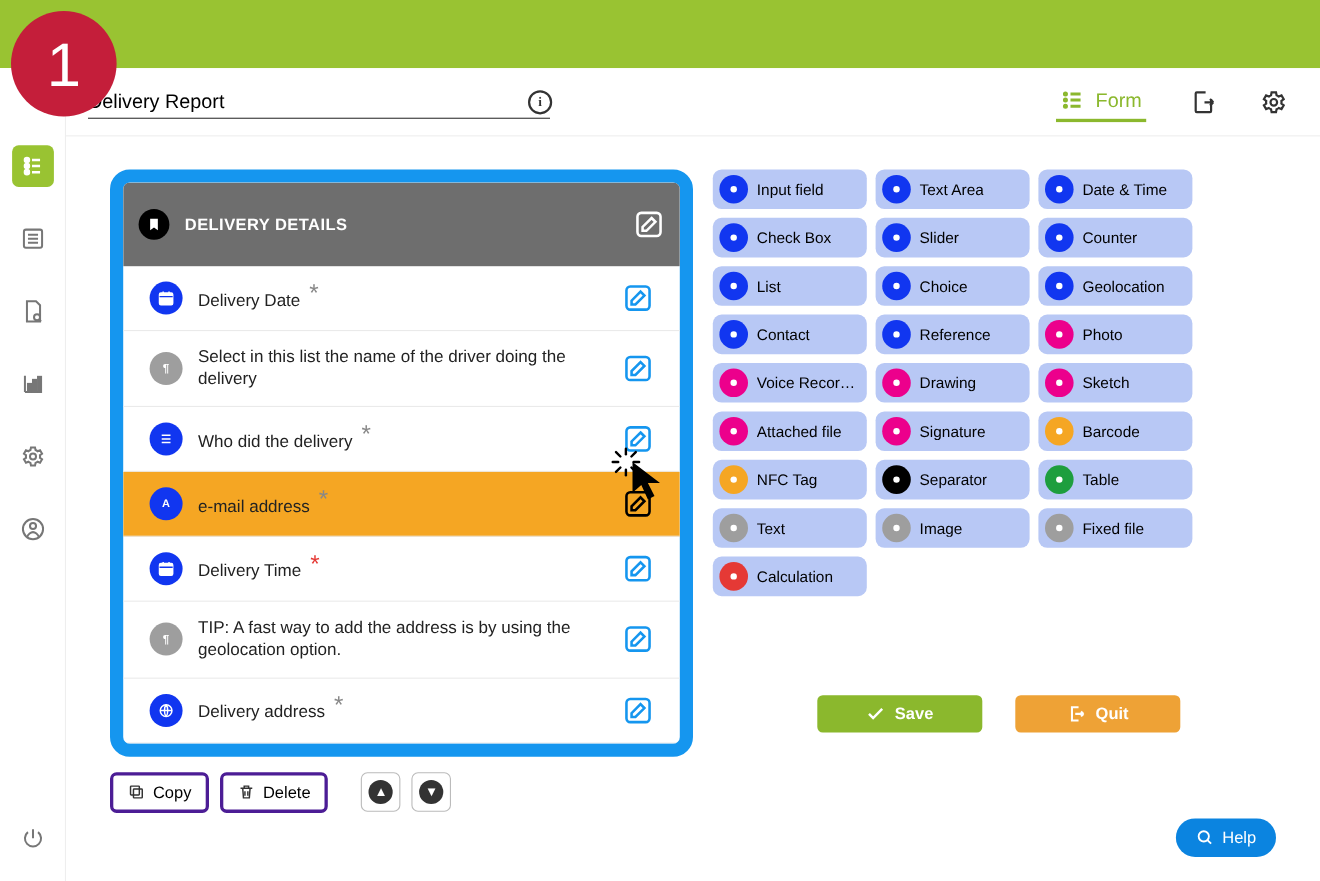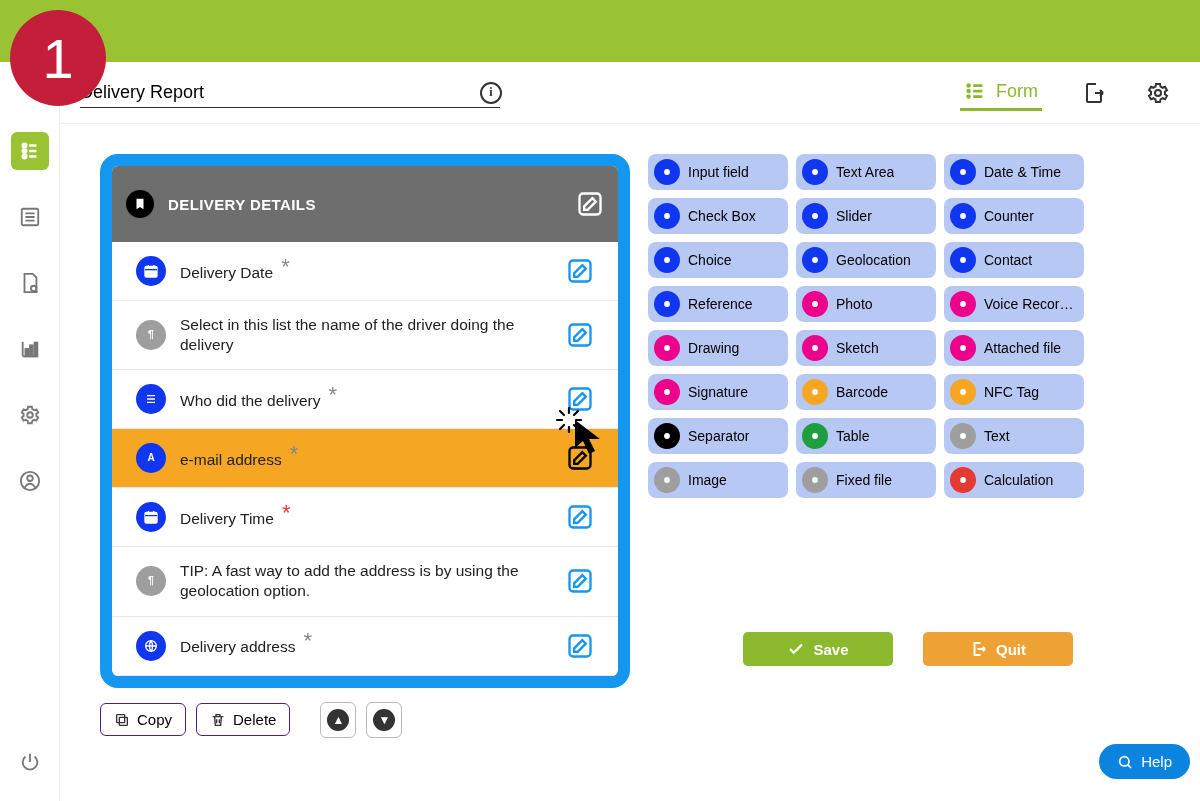--- a/index.html
+++ b/index.html
@@ -44,35 +44,35 @@
 .row .edit-btn { color: #1596ef; }
 .row.selected { background: #f5a623; }
 .row.selected .edit-btn { color: #000; }
 
 .ic.blue { background: #1136f0; color: #fff; }
 .ic.grey { background: #9e9e9e; color: #fff; }
 
 .pencil-svg { width: 28px; height: 28px; }
 
 .toolbar { margin-top: 14px; display: flex; align-items: center; gap: 10px; }
-.btn { border: 1px solid #4c1d95; background: #fff; border-radius: 6px; padding: 7px 13px; display: flex; align-items: center; gap: 7px; font-size: 15px; cursor: pointer; }
+.btn { border: 3px solid #4c1d95; background: #fff; border-radius: 6px; padding: 7px 13px; display: flex; align-items: center; gap: 7px; font-size: 15px; cursor: pointer; }
 .circle-btn { border: 1px solid #bbb; border-radius: 6px; width: 36px; height: 36px; display: flex; align-items: center; justify-content: center; background:#fff; cursor:pointer; }
 .circle-btn .dot { width: 22px; height: 22px; border-radius: 50%; background: #333; color:#fff; display:flex; align-items:center; justify-content:center; font-size:12px; }
 
 .palette { flex: 1; display: flex; flex-wrap: wrap; gap: 8px; align-content: flex-start; max-width: 460px; margin-left: 8px; }
 .chip { width: 140px; height: 36px; background: #b8c8f5; border-radius: 8px; display: flex; align-items: center; gap: 8px; padding: 0 6px; cursor: pointer; }
 .chip .cic { width: 26px; height: 26px; border-radius: 50%; display: flex; align-items: center; justify-content: center; color: #fff; font-size: 14px; flex-shrink:0; }
 .chip .lbl { font-size: 14px; color: #000; white-space: nowrap; overflow: hidden; text-overflow: ellipsis; }
 
 .action-row { position: absolute; left: 640px; top: 508px; display: flex; gap: 30px; margin-left: 43px; }
 .action-btn { width: 150px; height: 34px; border: none; border-radius: 5px; color: #fff; display: flex; align-items: center; justify-content: center; gap: 8px; font-size: 15px; font-weight: 600; cursor: pointer; }
 .save { background: #8bb82d; }
 .quit { background: #eea236; }
 
-.help-fab { position: absolute; right: 10px; bottom: 22px; background: #0b84e0; color: #fff; border-radius: 22px; padding: 9px 18px; display: flex; align-items: center; gap: 8px; font-size: 15px; cursor: pointer; }
+.help-fab { position: absolute; right: 40px; bottom: 22px; background: #0b84e0; color: #fff; border-radius: 22px; padding: 9px 18px; display: flex; gap: 8px; font-size: 15px; cursor: pointer; }
 
 .marker { position: absolute; left: 10px; top: 10px; width: 96px; height: 96px; border-radius: 50%; background: #c41e3a; color: #fff; display: flex; align-items: center; justify-content: center; font-size: 56px; font-weight: 400; z-index: 50; }
 
 .cursor-arrow { position: absolute; width: 36px; height: 40px; left: 572px; top: 418px; z-index: 60; pointer-events: none; }
 .drag-burst { position: absolute; left: 554px; top: 405px; width: 30px; height: 30px; z-index: 59; pointer-events:none; }
 
 svg { display: block; }
 </style>
 </head>
 <body>
@@ -356,20 +356,28 @@
           </div>
           <div class="lbl">Slider</div>
         </div>
         <div class="chip">
           <div class="cic" style="background:#1136f0">
             <svg width="14" height="14" viewBox="0 0 24 24" fill="#fff">
               <circle cx="12" cy="12" r="5"></circle>
             </svg>
           </div>
           <div class="lbl">Counter</div>
+        </div>
+        <div class="chip">
+          <div class="cic" style="background:#1136f0">
+            <svg width="14" height="14" viewBox="0 0 24 24" fill="#fff">
+              <circle cx="12" cy="12" r="5"></circle>
+            </svg>
+          </div>
+          <div class="lbl">List</div>
         </div>
         <div class="chip">
           <div class="cic" style="background:#1136f0">
             <svg width="14" height="14" viewBox="0 0 24 24" fill="#fff">
               <circle cx="12" cy="12" r="5"></circle>
             </svg>
           </div>
           <div class="lbl">Choice</div>
         </div>
         <div class="chip">

